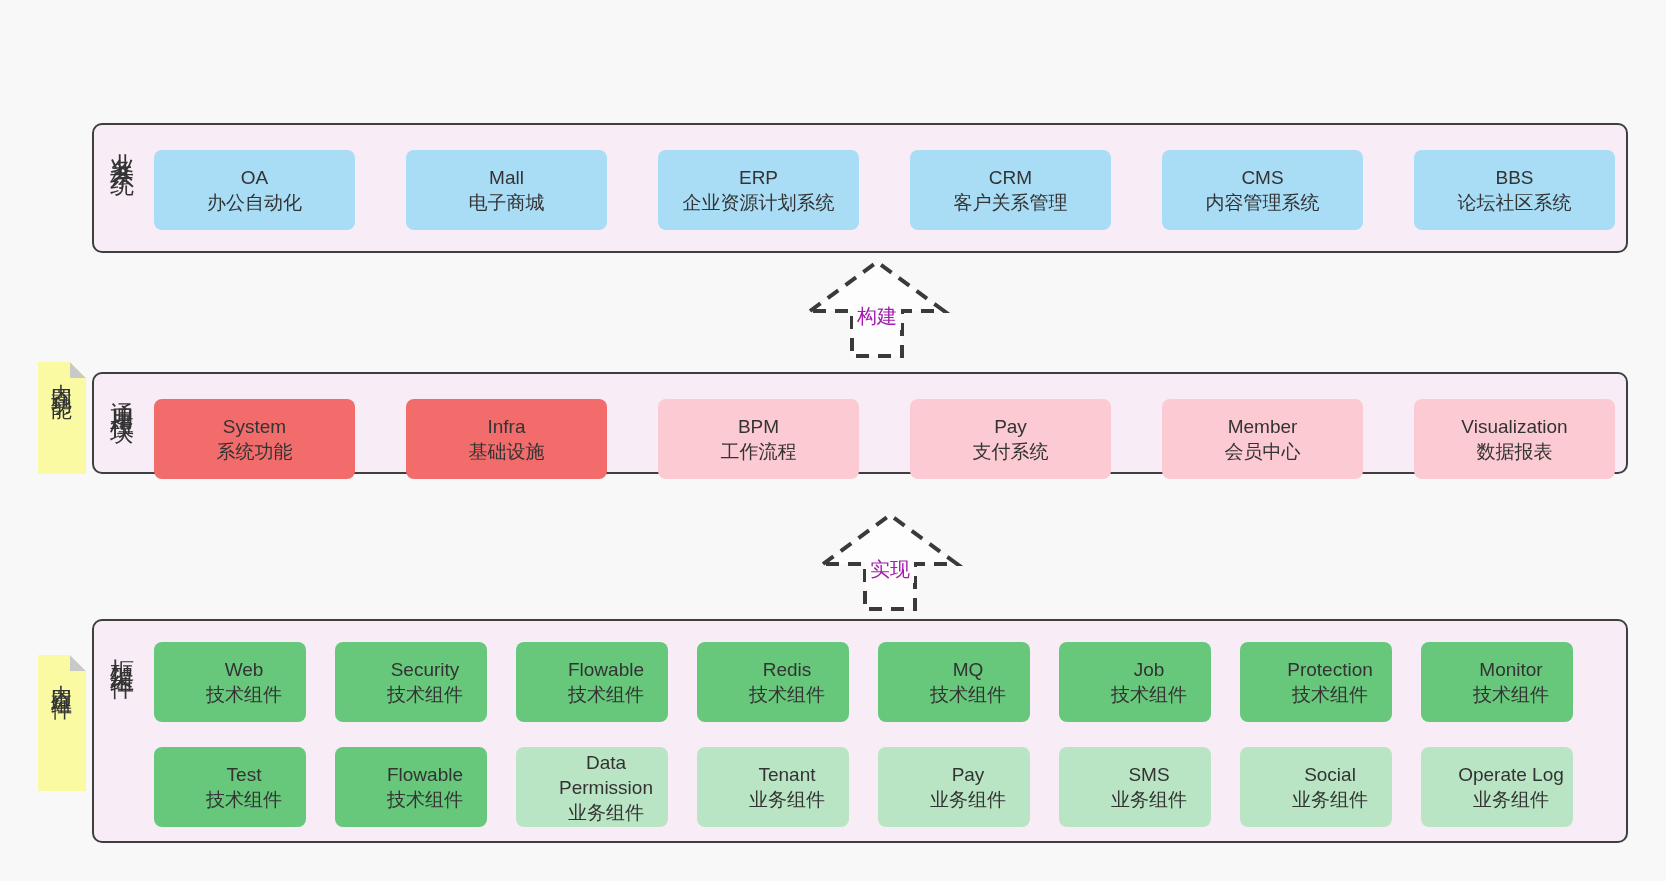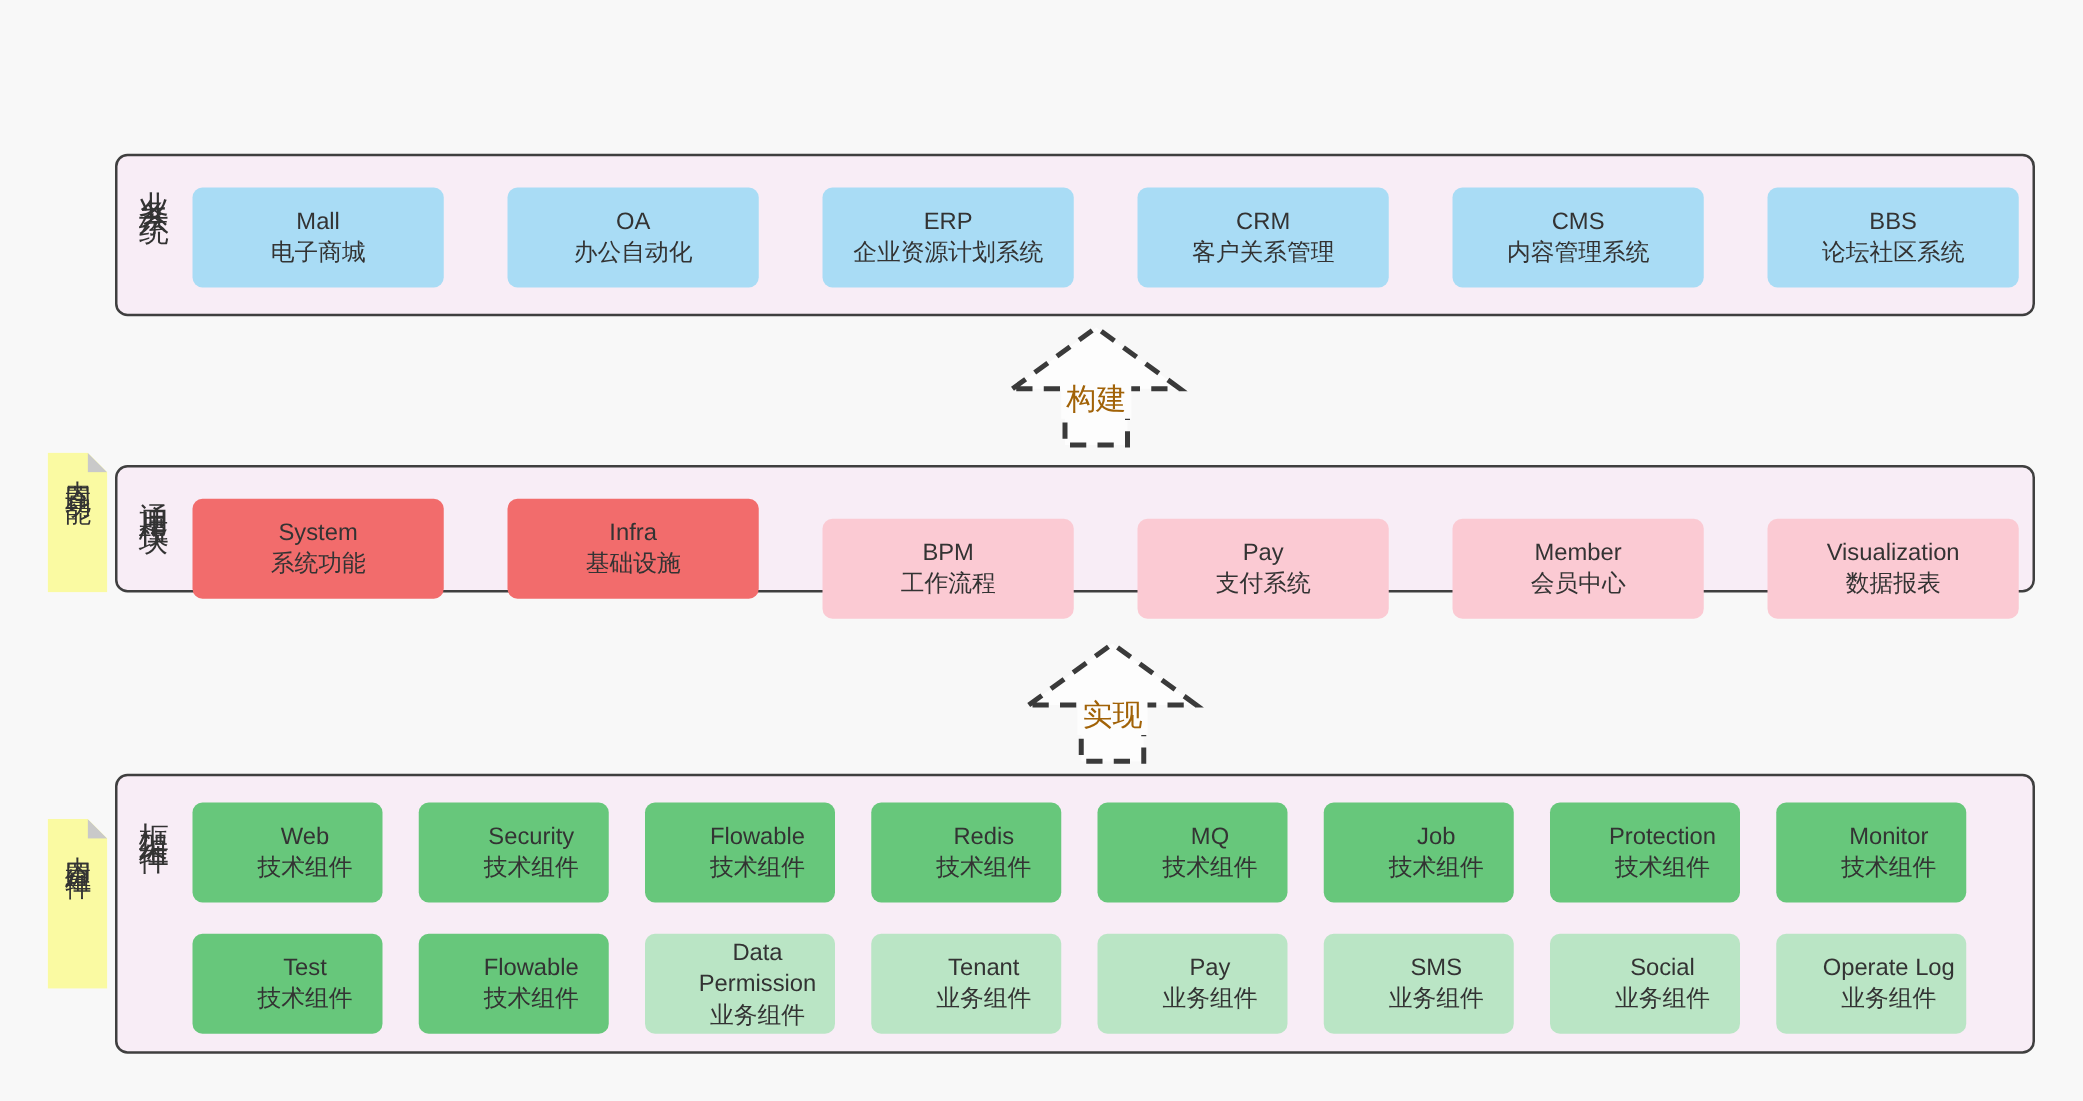--- a/index.html
+++ b/index.html
@@ -44,21 +44,21 @@
     text-align:center; font-size:19px; line-height:25px; color:#333;
     flex:0 0 auto;
   }
   .row6 .box { width:201px; }
   .row8 .box { width:152px;padding-left:28px; }
   .box-name { max-width:140px; }
   .row6 .box .box-name { max-width:190px; }
 
   .blue       { background:var(--c-box-blue,#a9dcf5); }
   .red        { background:var(--c-box-red,#f26c6c); }
-  .pink       { background:var(--c-box-pink,#fbcad3);margin-top:16px; }
+  .pink       { background:var(--c-box-pink,#fbcad3); }
   .green      { background:var(--c-box-green,#67c77b); }
   .lightgreen { background:var(--c-box-lightgreen,#bae5c5); }
 
   
   .sticky {
     position:absolute; left:38px; width:48px; z-index:1;
     background:var(--c-sticky,#fafaa2);
     clip-path:polygon(0 0, calc(100% - 16px) 0, 100% 16px, 100% 100%, 0 100%);
     display:flex; justify-content:center;
   }
@@ -81,47 +81,47 @@
   .arrow-implement { left:815px; top:508px; }
   .arrow svg { display:block; width:150px; height:106px; }
   .arrow polygon {
     fill:var(--c-arrow-fill,#fdfdfd);
     stroke:var(--c-arrow-stroke,#3a3a3a);
     stroke-width:4; stroke-dasharray:13 9; stroke-linejoin:miter;
   }
   .arrow-label {
     position:absolute; left:50%; top:48px; transform:translateX(-50%);
     background:var(--c-arrow-fill,#fdfdfd);
-    font-size:24px; color:#a16207; padding:0 4px; white-space:nowrap;
+    font-size:20px; color:#a21caf; padding:0 4px; white-space:nowrap;
   }
 </style>
 </head>
 <body>
 
 <div id="canvas">
 
   <div class="sticky sticky-modules">
     <span class="fold"></span>
     <span class="vtext">内置功能</span>
   </div>
   <div class="sticky sticky-components">
     <span class="fold"></span>
     <span class="vtext">内置组件</span>
   </div>
 
   <div class="layer layer-business">
     <span class="vlabel">业务系统</span>
     <div class="row row6">
       <div class="box blue">
+        <div class="box-name">OA</div>
+        <div class="box-sub">办公自动化</div>
+      </div>
+      <div class="box blue">
         <div class="box-name">Mall</div>
         <div class="box-sub">电子商城</div>
-      </div>
-      <div class="box blue">
-        <div class="box-name">OA</div>
-        <div class="box-sub">办公自动化</div>
       </div>
       <div class="box blue">
         <div class="box-name">ERP</div>
         <div class="box-sub">企业资源计划系统</div>
       </div>
       <div class="box blue">
         <div class="box-name">CRM</div>
         <div class="box-sub">客户关系管理</div>
       </div>
       <div class="box blue">

